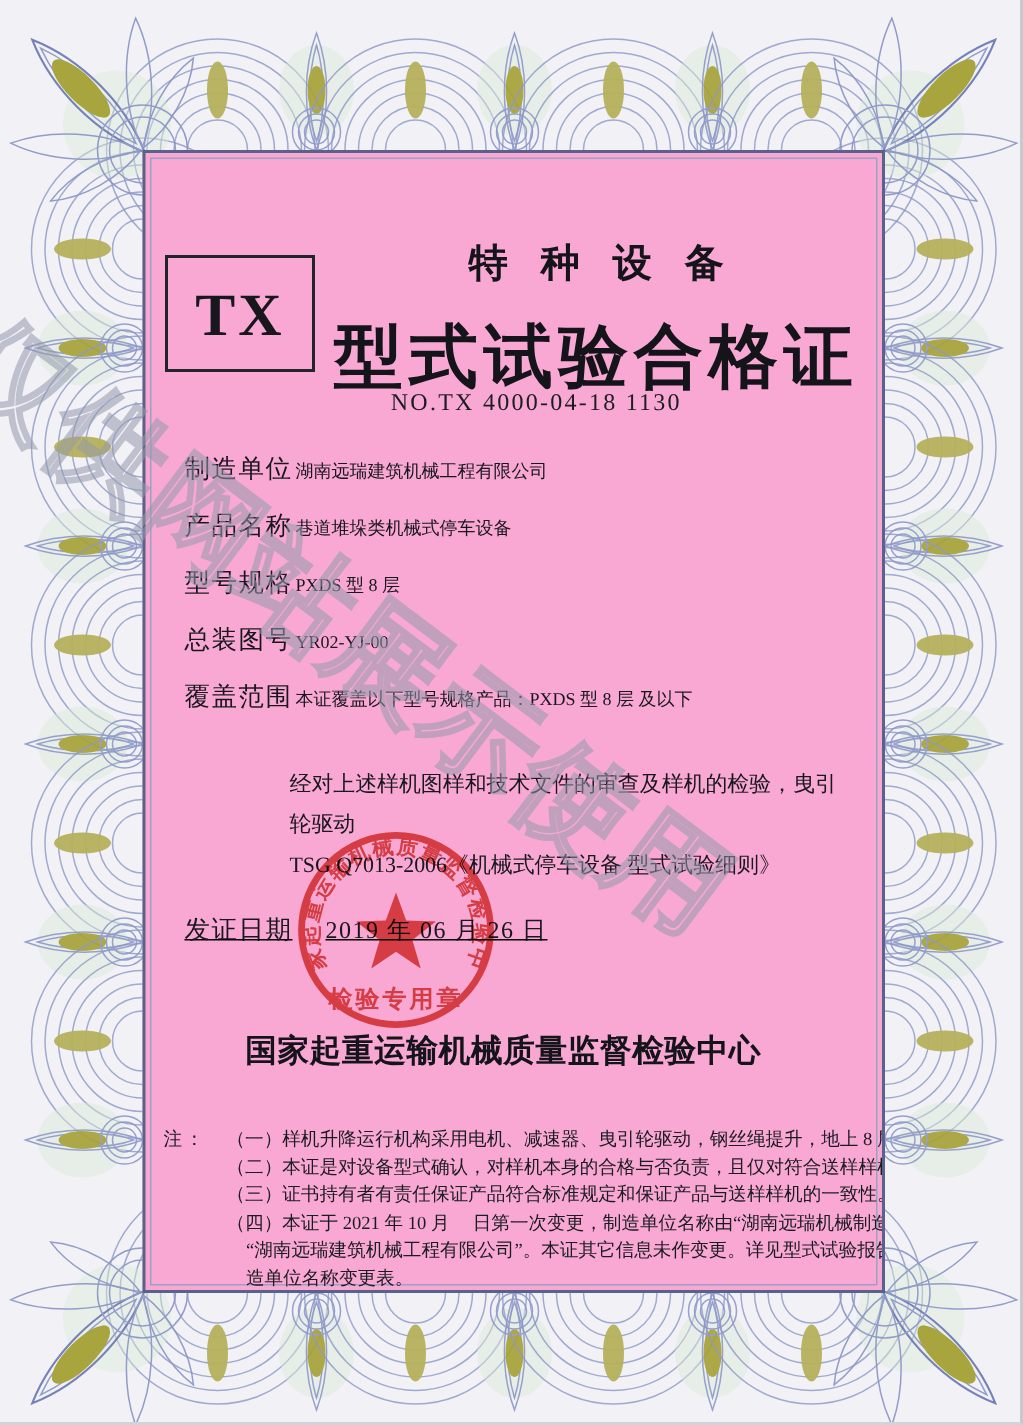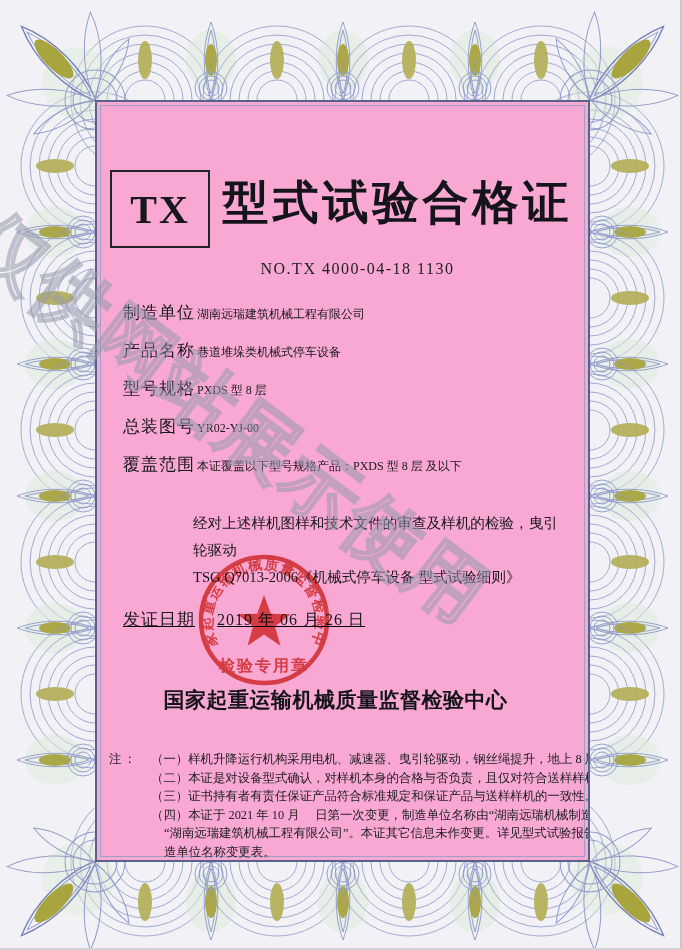--- a/index.html
+++ b/index.html
@@ -149,20 +149,21 @@
 
   <div class="watermark">仅供网站展示使用</div>
 
   <div class="panel">
 
     <div class="tx-box">
       <span>TX</span>
     </div>
 
     <div class="titles">
+      <div class="t-small">特种设备</div>
       <div class="t-main">型式试验合格证</div>
     </div>
 
     <div class="cert-no">NO.TX 4000-04-18 1130</div>
 
     <div class="fields">
       <div class="f-row">
         <span class="f-label">制造单位</span>
         <span class="f-value">湖南远瑞建筑机械工程有限公司</span>
       </div>

